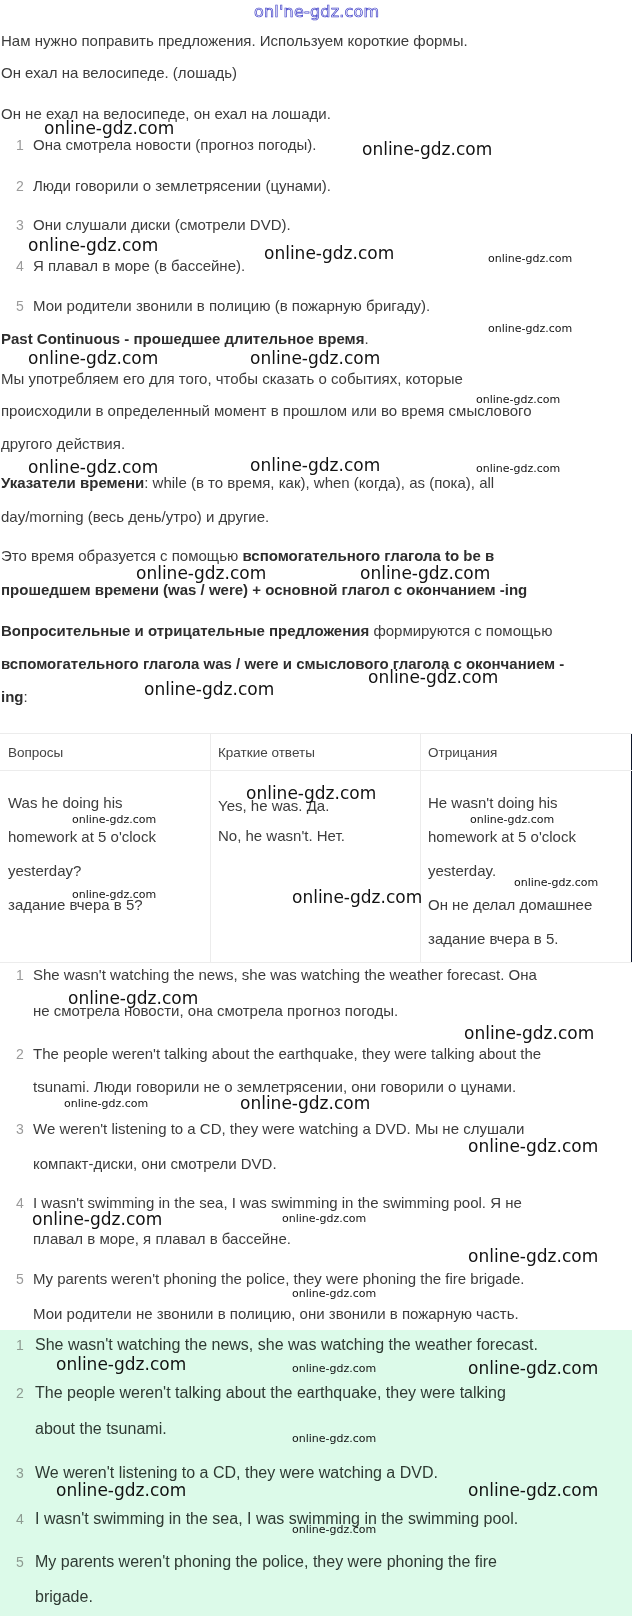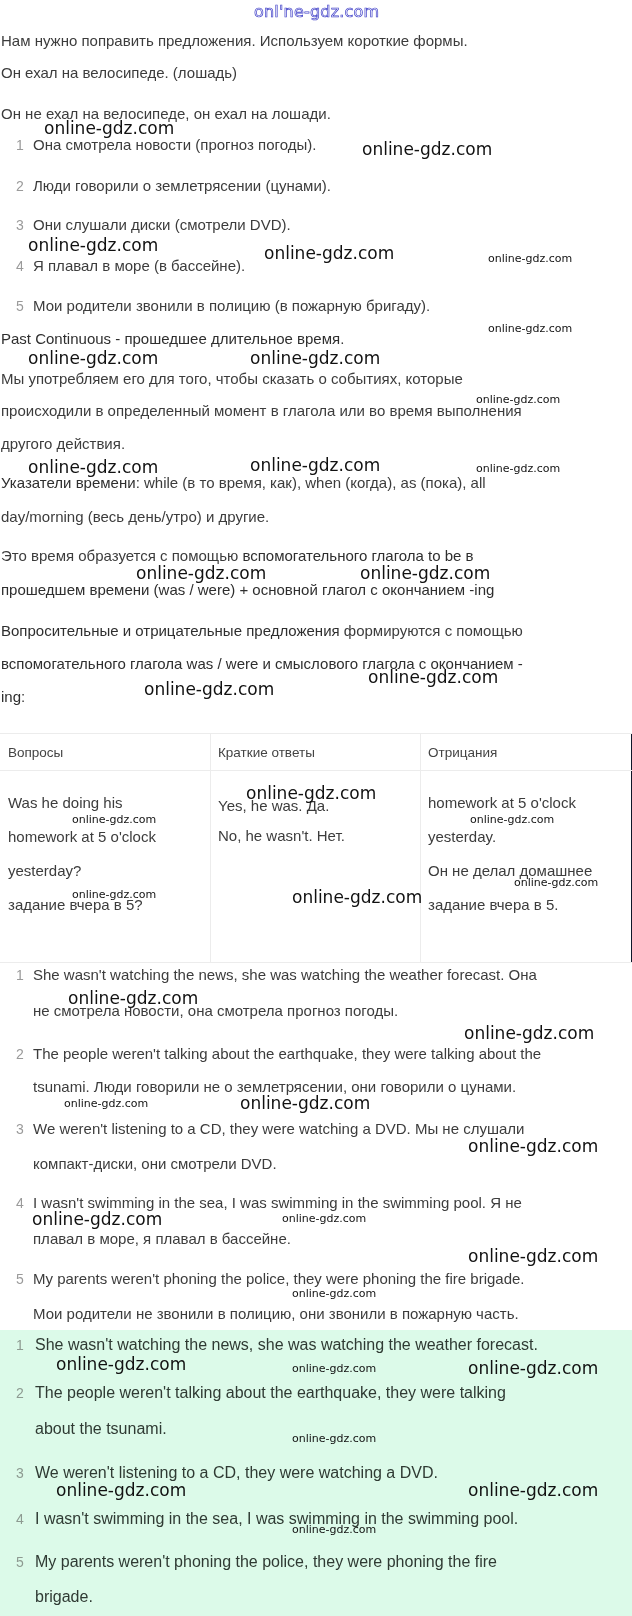--- a/index.html
+++ b/index.html
@@ -12,21 +12,21 @@
     .abs { position: absolute; white-space: nowrap; }
     .top-brand {
       left: 254px; top: 2px; font-size: 16px; color: #ffffff;
       -webkit-text-stroke: 0.7px #3f3fc8; letter-spacing: 0.2px;
       font-family: "DejaVu Sans", sans-serif;
     }
     .p { left: 1px; font-size: 15px; color: #3c3c3c; }
     .num { color: #9a9a9a; font-size: 14px; }
     .item { left: 16px; font-size: 15px; color: #3c3c3c; }
     .item .num { display: inline-block; width: 17px; }
-    .b { font-weight: normal; color: #2e2e2e; text-align: center; }
+    .b { font-weight: bold; color: #2e2e2e; text-align: center; }
     .wm { font-family: "DejaVu Sans", sans-serif; color: #111; font-size: 17px; }
     .wm-s { font-family: "DejaVu Sans", sans-serif; color: #111; font-size: 11px; }
 
     .table {
       position: absolute; left: 0; top: 733px; width: 632px; height: 228px;
       border-top: 1px solid #ececec; border-bottom: 1px solid #ececec;
     }
     .col { position: absolute; top: 0; height: 228px; border-right: 1px solid #ececec; }
     .col.c1 { left: 0; width: 210px; }
     .col.c2 { left: 210px; width: 210px; }
@@ -52,21 +52,21 @@
 <div class="abs p" style="top:105px">Он не ехал на велосипеде, он ехал на лошади.</div>
 
 <div class="abs item" style="top:136px"><span class="num">1</span><span>Она смотрела новости (прогноз погоды).</span></div>
 <div class="abs item" style="top:177px"><span class="num">2</span><span>Люди говорили о землетрясении (цунами).</span></div>
 <div class="abs item" style="top:216px"><span class="num">3</span><span>Они слушали диски (смотрели DVD).</span></div>
 <div class="abs item" style="top:257px"><span class="num">4</span><span>Я плавал в море (в бассейне).</span></div>
 <div class="abs item" style="top:297px"><span class="num">5</span><span>Мои родители звонили в полицию (в пожарную бригаду).</span></div>
 
 <div class="abs p" style="top:330px"><span class="b">Past Continuous - прошедшее длительное время</span><span>.</span></div>
 <div class="abs p" style="top:370px">Мы употребляем его для того, чтобы сказать о событиях, которые</div>
-<div class="abs p" style="top:402px">происходили в определенный момент в глагола или во время выполнения</div>
+<div class="abs p" style="top:402px">происходили в определенный момент в прошлом или во время смыслового</div>
 <div class="abs p" style="top:435px">другого действия.</div>
 <div class="abs p" style="top:474px"><span class="b">Указатели времени</span><span>: while (в то время, как), when (когда), as (пока), all</span></div>
 <div class="abs p" style="top:508px">day/morning (весь день/утро) и другие.</div>
 <div class="abs p" style="top:547px"><span>Это время образуется с помощью </span><span class="b">вспомогательного глагола to be в</span></div>
 <div class="abs p b" style="top:581px">прошедшем времени (was / were) + основной глагол с окончанием -ing</div>
 <div class="abs p" style="top:622px"><span class="b">Вопросительные и отрицательные предложения</span><span> формируются с помощью</span></div>
 <div class="abs p b" style="top:655px">вспомогательного глагола was / were и смыслового глагола с окончанием -</div>
 <div class="abs p" style="top:688px"><span class="b">ing</span><span>:</span></div>
 
 <div class="table">
@@ -84,20 +84,21 @@
     <div class="cell" style="line-height:40px">
       <div>Yes, he was. Да.</div>
     </div>
     <div class="cell" style="top:92px; line-height:20px">
       <div>No, he wasn't. Нет.</div>
     </div>
   </div>
   <div class="col c3">
     <div class="th">Отрицания</div>
     <div class="cell">
+      <div>He wasn't doing his</div>
       <div>homework at 5 o'clock</div>
       <div>yesterday.</div>
       <div>Он не делал домашнее</div>
       <div>задание вчера в 5.</div>
     </div>
   </div>
   <div class="hrow"></div>
 </div>
 
 <div class="abs item" style="top:966px"><span class="num">1</span><span>She wasn't watching the news, she was watching the weather forecast. Она</span></div>

